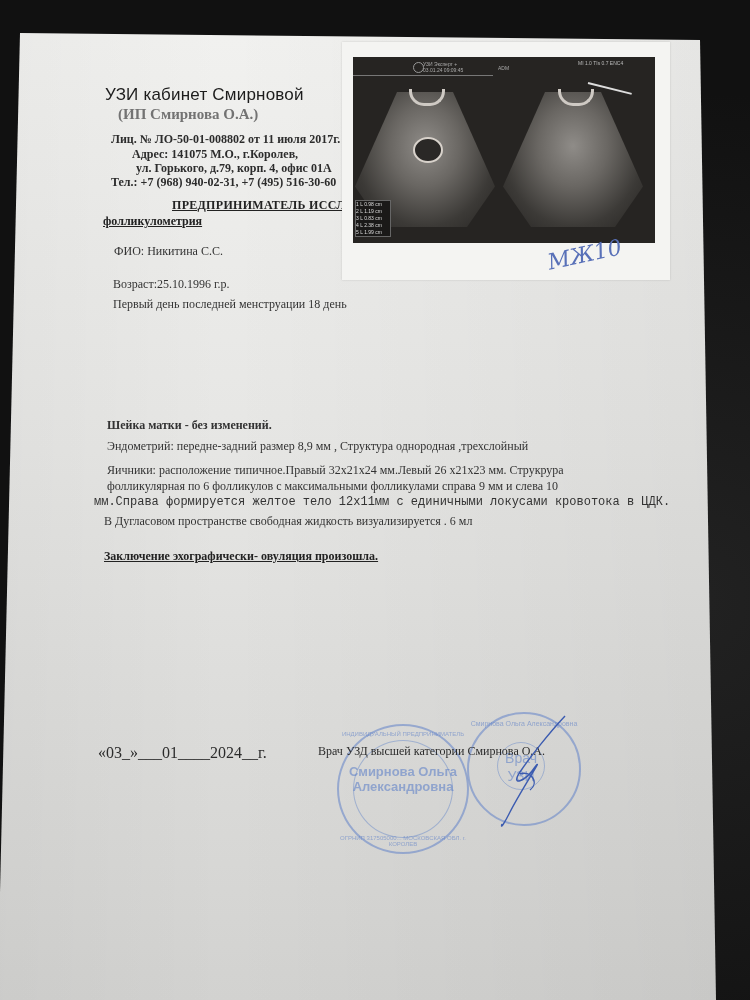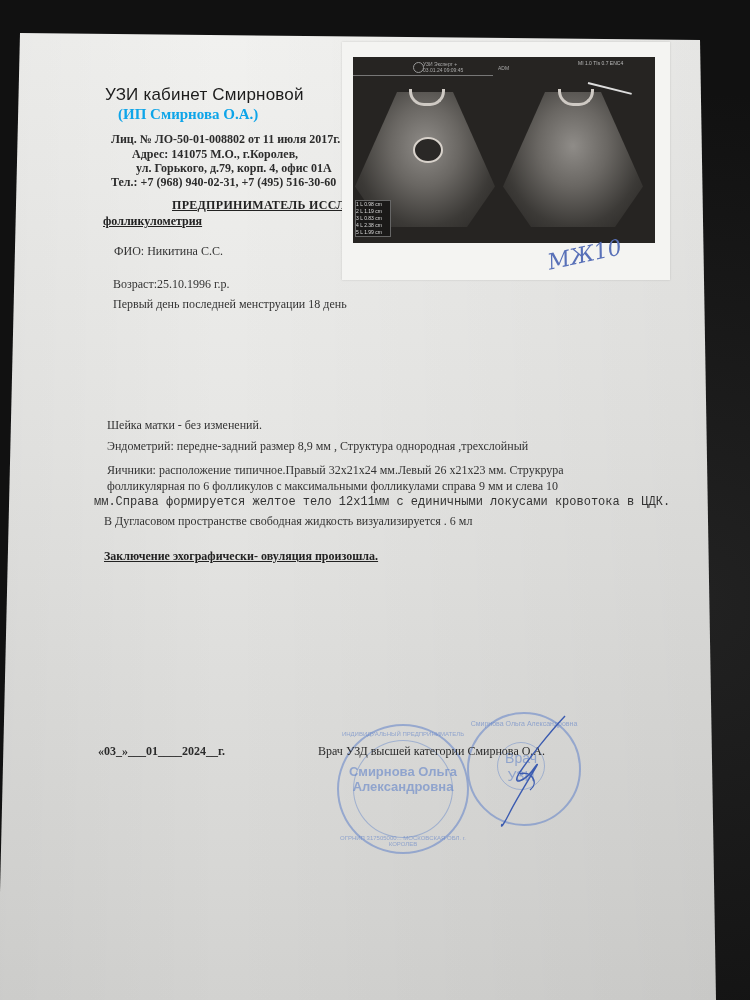--- a/index.html
+++ b/index.html
@@ -22,46 +22,46 @@
   .paper-shade {
     position: absolute; left: 0; top: 0; width: 750px; height: 1000px;
     background: linear-gradient(90deg, rgba(0,0,0,0.03) 0%, rgba(0,0,0,0) 30%, rgba(0,0,0,0.05) 100%);
     clip-path: polygon(20px 33px, 700px 40px, 716px 1000px, 0px 1000px, 0px 893px);
   }
   .t { position: absolute; white-space: nowrap; color: #2a2a2a; }
   .clinic-title {
     font-family: "Liberation Sans", sans-serif; font-weight: normal;
     font-size: 17px; left: 105px; top: 85px; color: #1c1c1c; letter-spacing: 0.2px;
   }
-  .clinic-sub { font-size: 15px; font-weight: bold; left: 118px; top: 106px; color: #0ea5e9; }
+  .clinic-sub { font-size: 15px; font-weight: bold; left: 118px; top: 106px; color: #737373; }
   .small { font-size: 12px; font-weight: bold; color: #2c2c2c; }
   .lic { left: 111px; top: 132px; }
   .addr1 { left: 132px; top: 147px; }
   .addr2 { left: 136px; top: 161px; }
   .tel { left: 111px; top: 175px; }
   .doc-heading {
     left: 172px; top: 198px; font-size: 12px; font-weight: bold;
     text-decoration: underline; color: #222; letter-spacing: 0.3px;
   }
   .subtype { left: 103px; top: 214px; font-size: 12px; font-weight: bold; text-decoration: underline; color: #222; }
   .body-line { font-size: 12px; color: #333; }
   .fio { left: 114px; top: 244px; }
   .age { left: 113px; top: 277px; }
   .cycle { left: 113px; top: 297px; }
-  .cervix { left: 107px; top: 418px; }
+  .cervix { left: 107px; top: 418px; font-weight: bold; }
   .endo { left: 107px; top: 439px; }
   .ov1 { left: 107px; top: 463px; }
   .ov2 { left: 107px; top: 479px; }
   .ov3 { left: 94px; top: 495px; font-family: Liberation Mono, monospace; }
   .douglas { left: 104px; top: 514px; }
   .conclusion {
     left: 104px; top: 549px; font-size: 12px; font-weight: bold;
     text-decoration: underline; color: #222;
   }
-  .date { left: 98px; top: 744px; font-size: 12px; color: #2b2b2b; font-weight: bold; }
+  .date { left: 98px; top: 744px; font-size: 16px; color: #2b2b2b; }
   .doctor { left: 318px; top: 744px; font-size: 12px; color: #2b2b2b; }
 
   
   .photo-card {
     position: absolute; left: 342px; top: 42px; width: 328px; height: 238px;
     background: #f4f4f2; box-shadow: 0 0 2px rgba(0,0,0,0.15);
   }
   .us-image {
     position: absolute; left: 11px; top: 15px; width: 302px; height: 186px;
     background: #262422; overflow: hidden;

